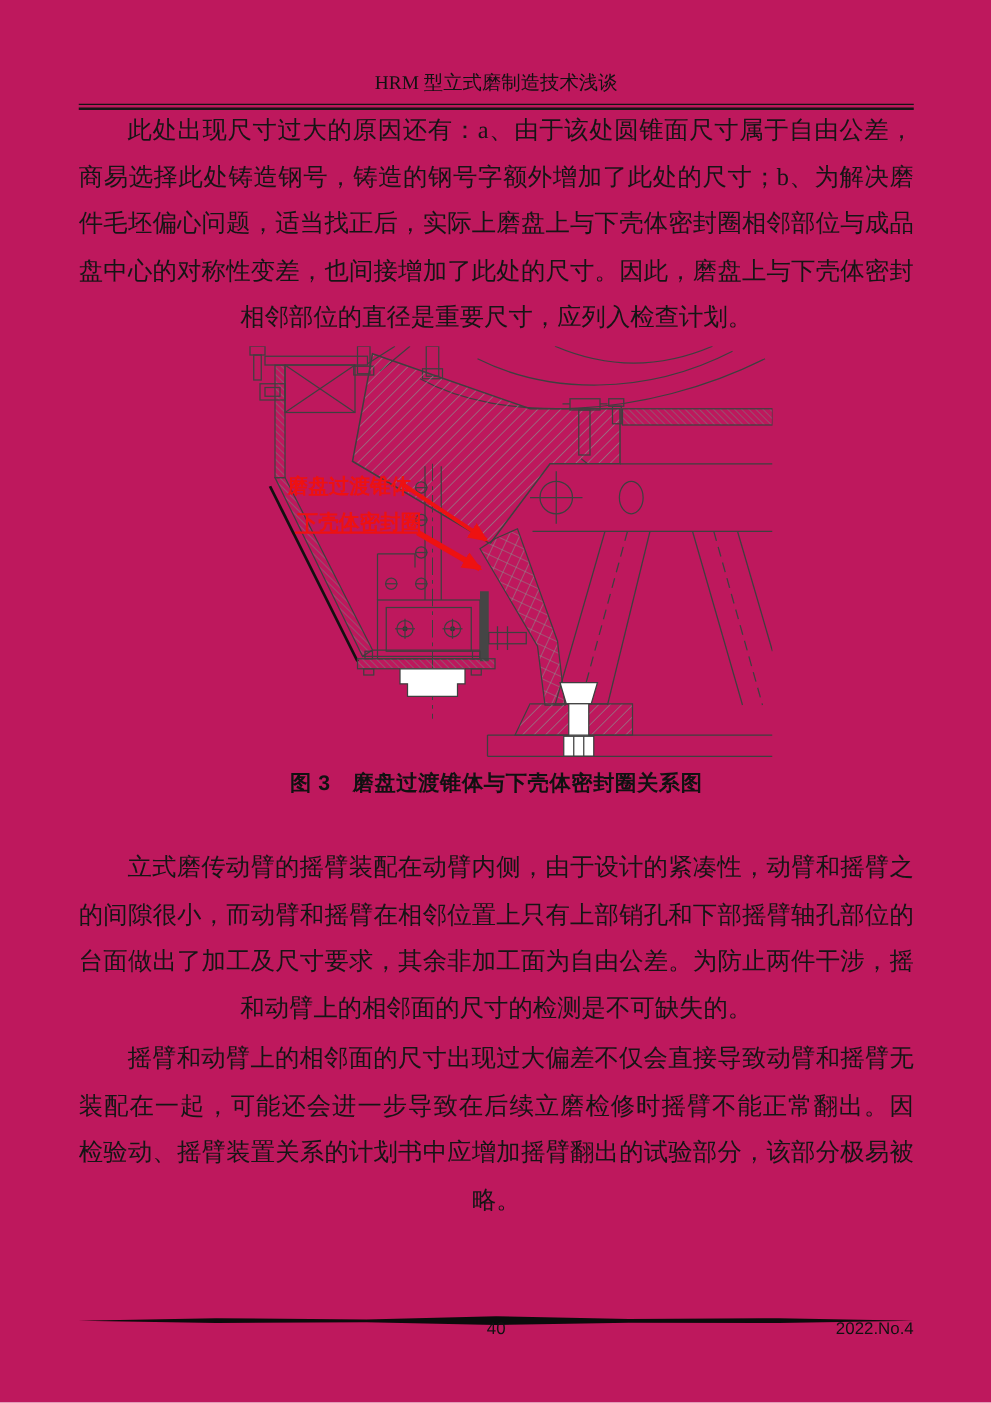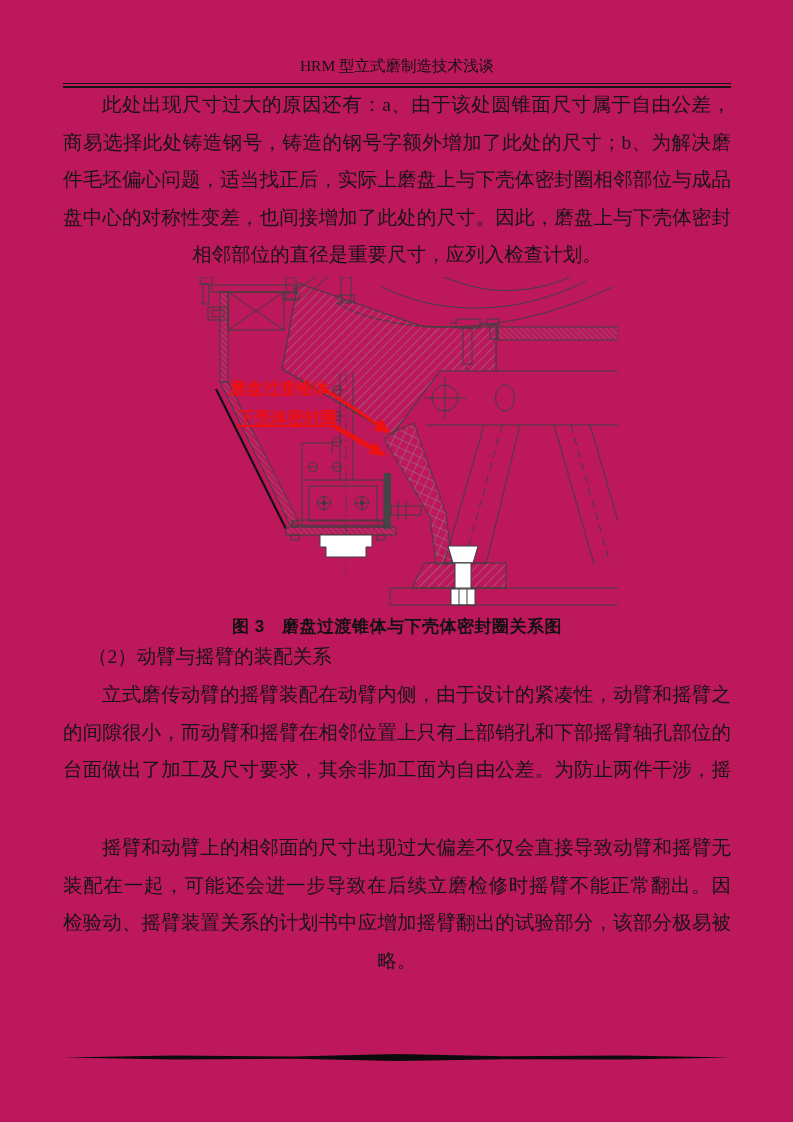--- a/index.html
+++ b/index.html
@@ -171,34 +171,38 @@
         <line x1="137" y1="111" x2="203" y2="155" stroke="#ee1111" stroke-width="3.2" marker-end="url(#arr)"></line>
         <text class="redlab" x="52" y="146" fill="#ee1111">下壳体密封圈</text>
         <line x1="50" y1="149" x2="148" y2="149" stroke="#ee1111" stroke-width="1.8"></line>
         <line x1="148" y1="149" x2="198" y2="178" stroke="#ee1111" stroke-width="4.4" marker-end="url(#arr)"></line>
       </g>
     </svg>
   </div>
 
   <div class="abs fig-caption">图 3　磨盘过渡锥体与下壳体密封圈关系图</div>
 
-  <div class="abs heading2">（2）动臂与摇臂的装配关系</div>
 
   <div class="abs block para2">
     <div class="tl j ind">立式磨传动臂的摇臂装配在动臂内侧，由于设计的紧凑性，动臂和摇臂之间</div>
     <div class="tl j">的间隙很小，而动臂和摇臂在相邻位置上只有上部销孔和下部摇臂轴孔部位的凸</div>
     <div class="tl j">台面做出了加工及尺寸要求，其余非加工面为自由公差。为防止两件干涉，摇臂</div>
+    <div class="tl">和动臂上的相邻面的尺寸的检测是不可缺失的。</div>
   </div>
 
   <div class="abs block para3">
     <div class="tl j ind">摇臂和动臂上的相邻面的尺寸出现过大偏差不仅会直接导致动臂和摇臂无法</div>
     <div class="tl j">装配在一起，可能还会进一步导致在后续立磨检修时摇臂不能正常翻出。因此，</div>
     <div class="tl j">检验动、摇臂装置关系的计划书中应增加摇臂翻出的试验部分，该部分极易被忽</div>
     <div class="tl">略。</div>
   </div>
 
   <div class="abs footer-line">
     <svg width="668" height="9" viewBox="0 0 668 9">
       <polygon fill="#0b0b0b" points="0,4.5 110,2.6 230,3.6 334,1 440,3.2 560,2.6 668,4.5 560,6.4 440,6.2 334,8 230,5.8 110,6.4"></polygon>
     </svg>
   </div>
+  <div class="abs footer-row">
+    <span class="page-num">40</span>
+    <span class="issue">2022.No.4</span>
+  </div>
 
 </div>
 
 </body></html>

